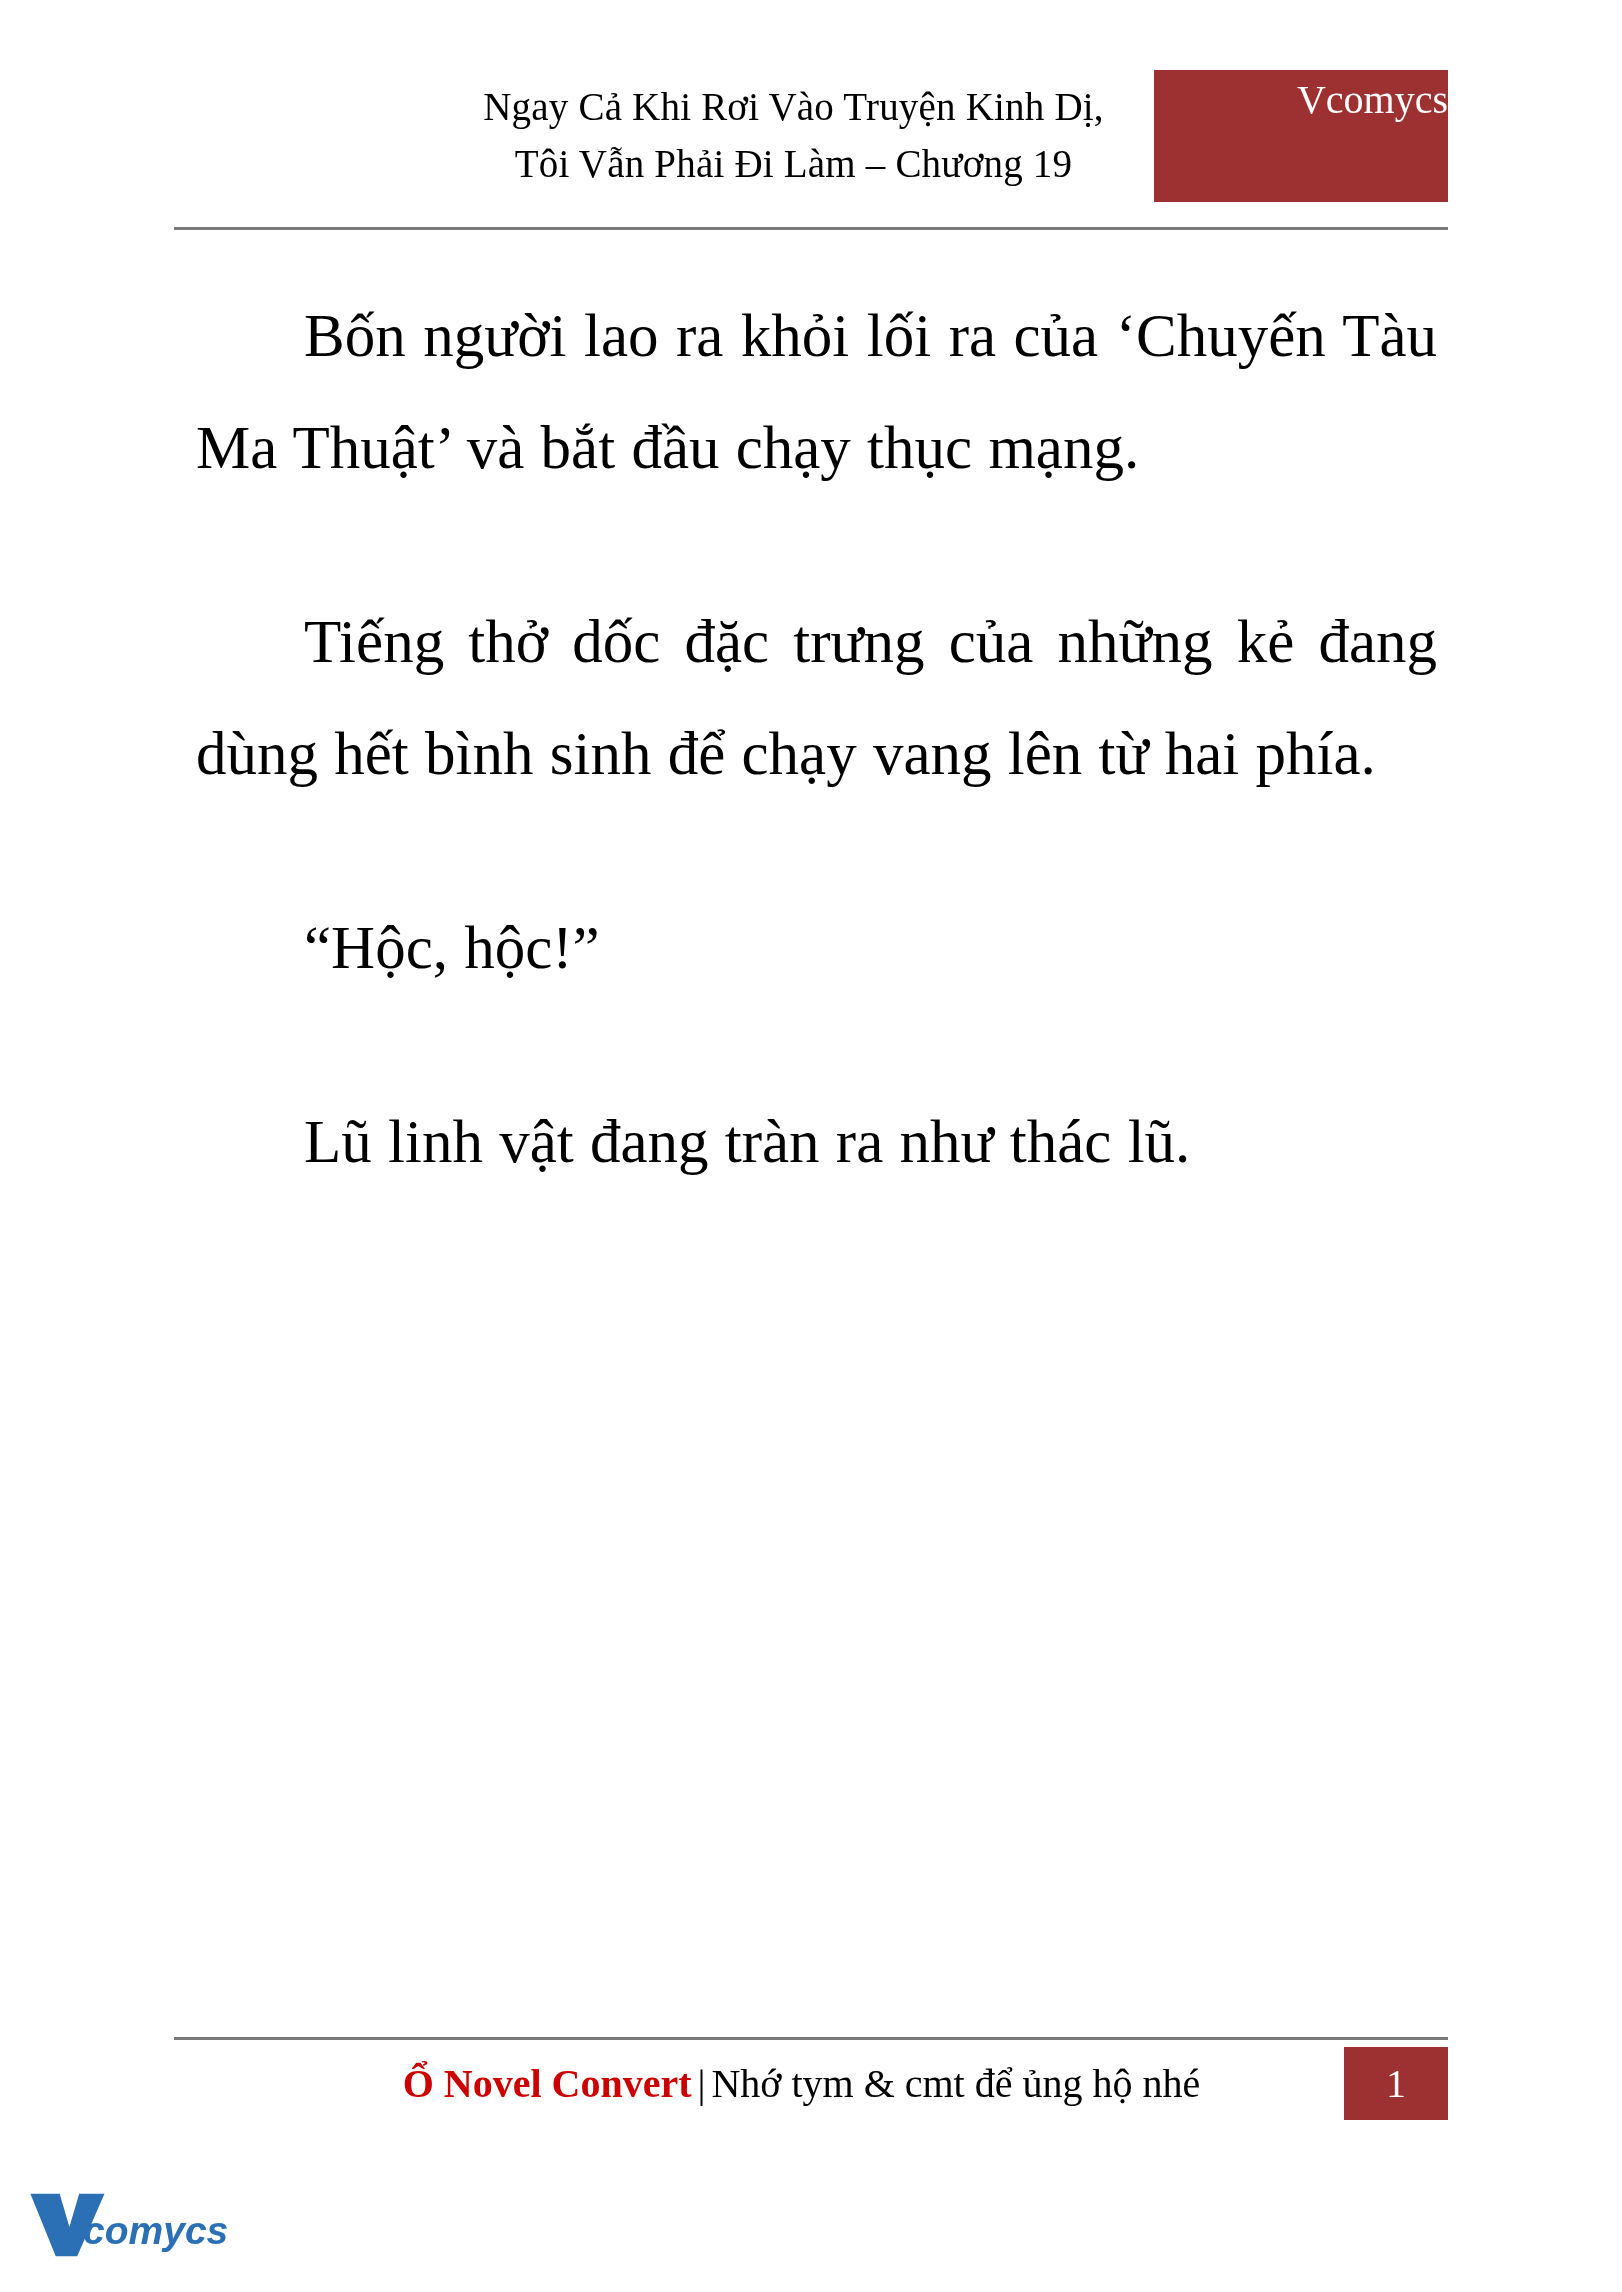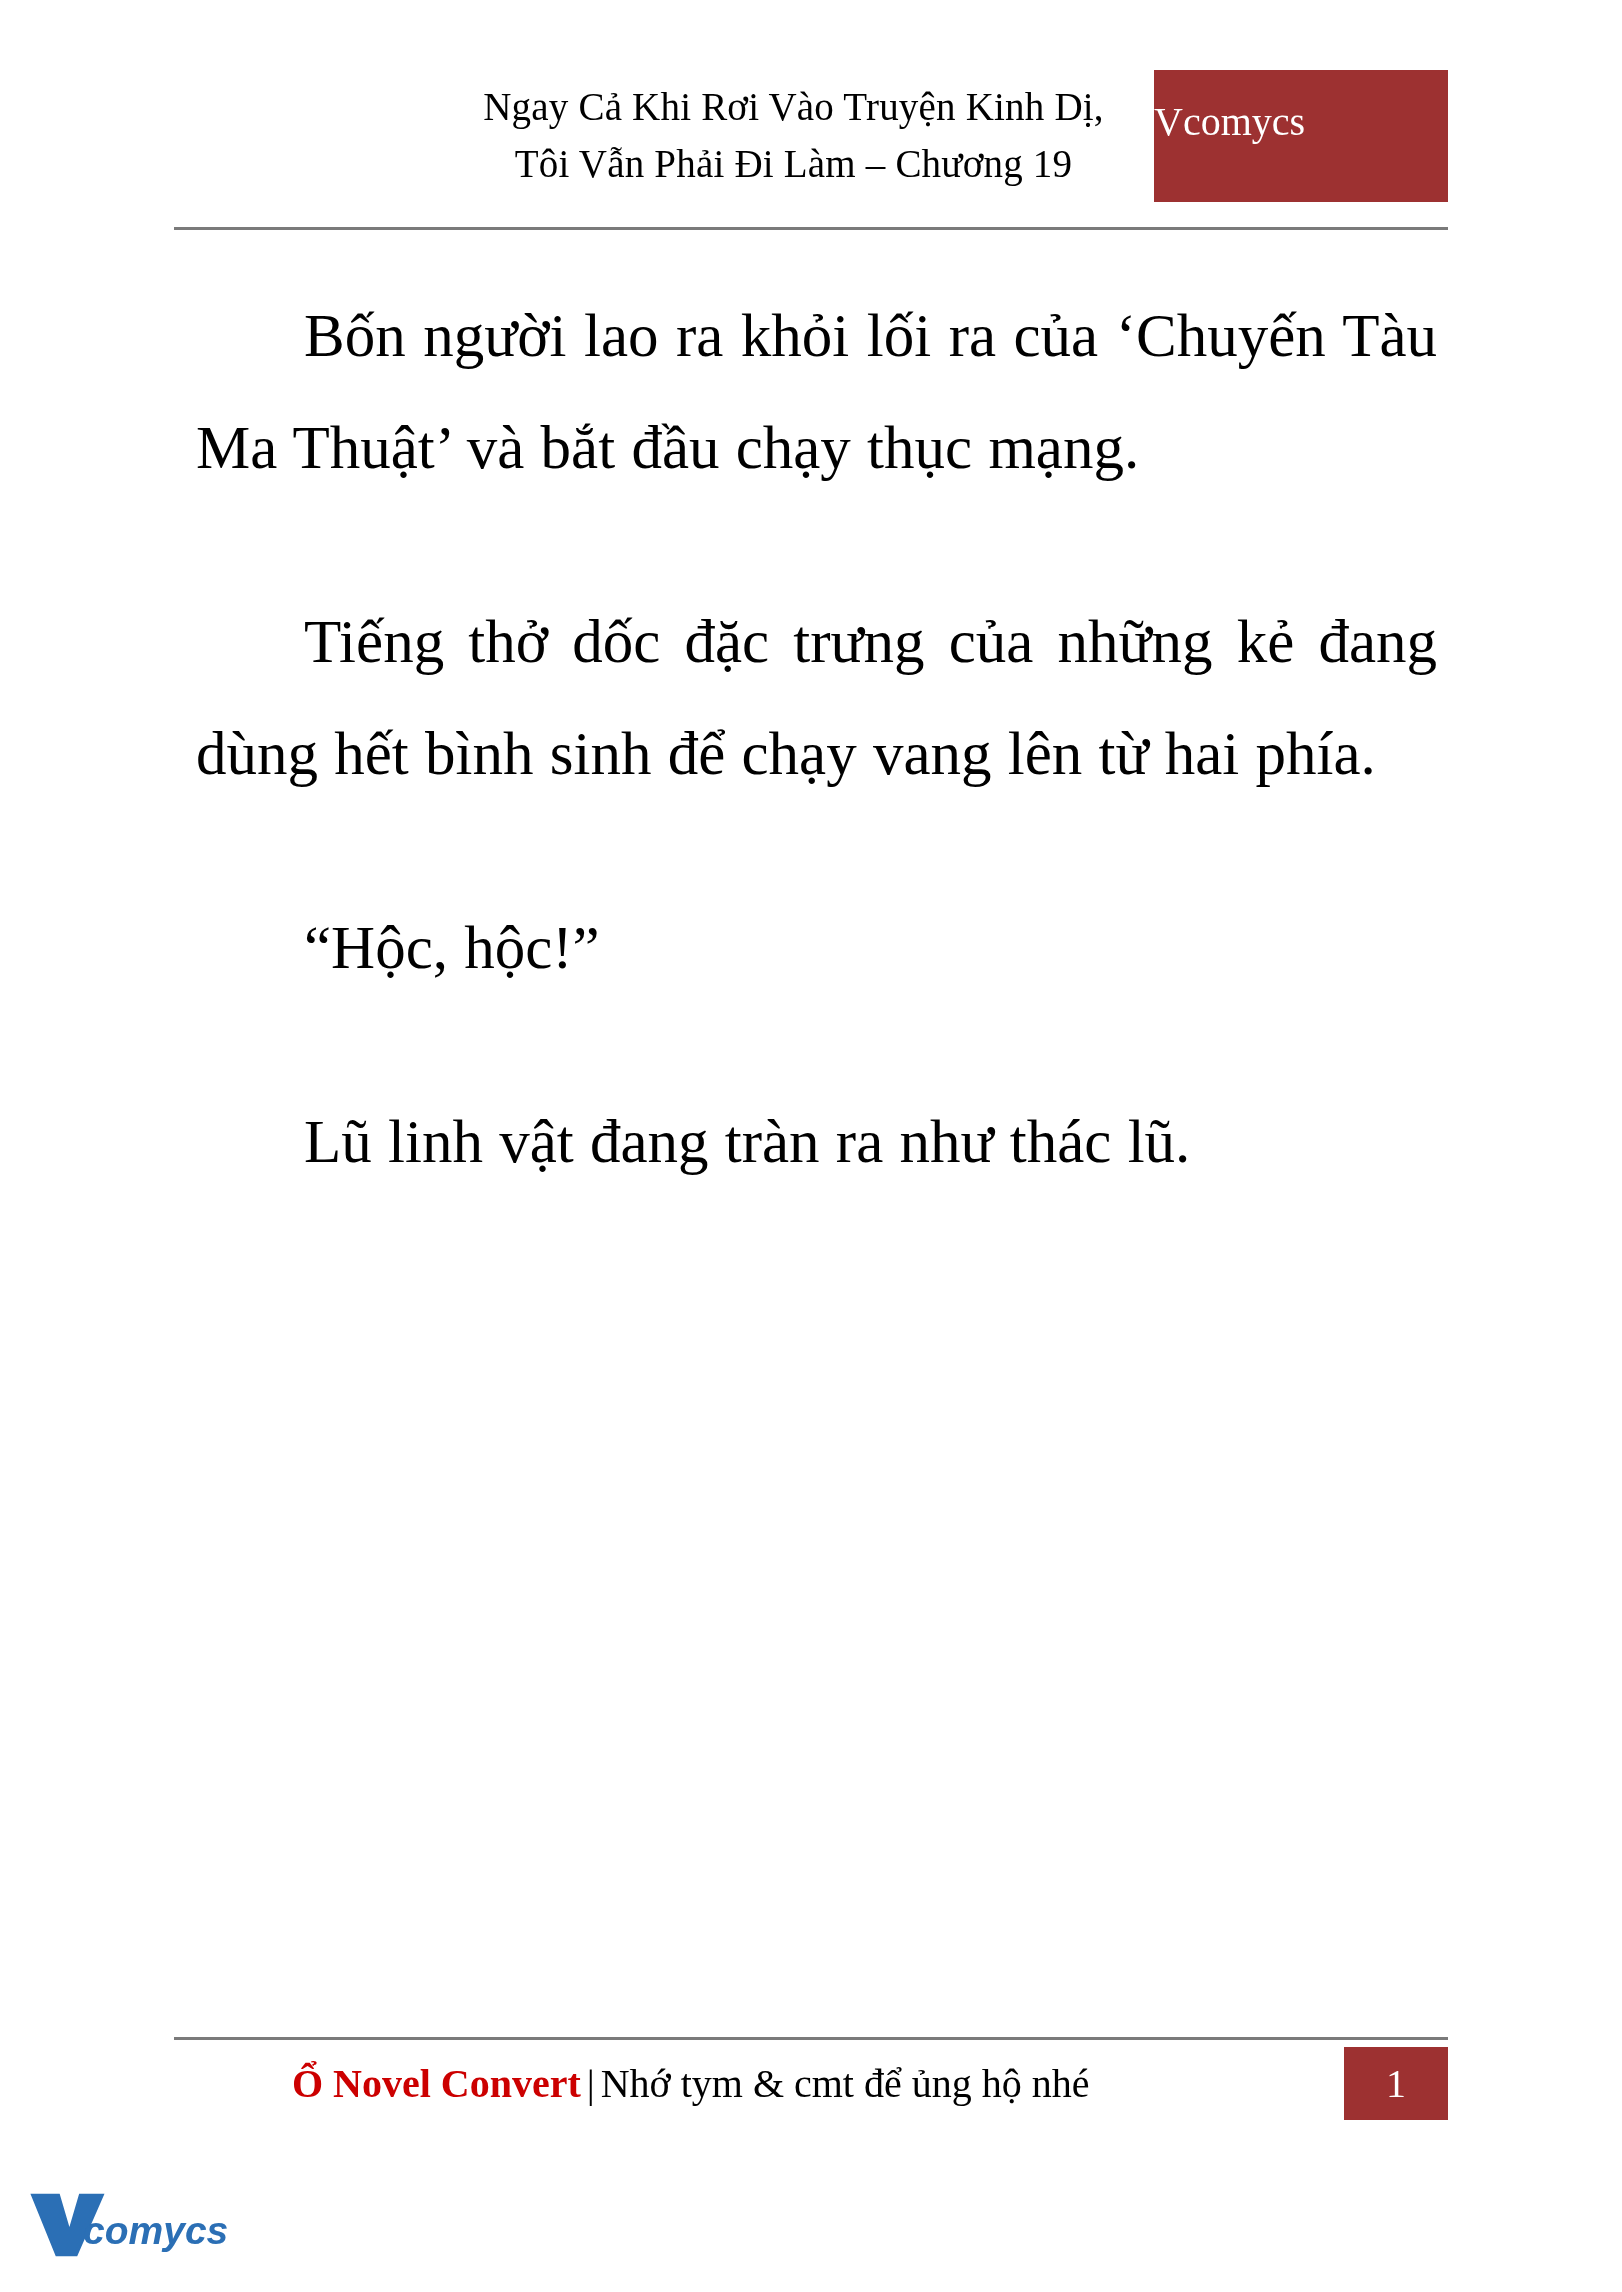--- a/index.html
+++ b/index.html
@@ -46,25 +46,25 @@
     letter-spacing: 0.2px;
   }
   .header-badge {
     position: absolute;
     right: 0px;
     top: -7.8px;
     width: 294px;
     height: 132px;
     background: #9d3131;
     color: #ffffff;
-    text-align: left;
+    text-align: right;
     font-family: "Liberation Serif", serif;
     font-size: 40px;
     line-height: 59px;
-    padding-top: 22px;
+    padding-top: 0;
     box-sizing: border-box;
   }
   .header-rule {
     position: absolute;
     left: 174px;
     top: 227px;
     width: 1274px;
     height: 2.9px;
     background: #7a7a7a;
   }
@@ -104,20 +104,21 @@
     left: 174px;
     top: 2047px;
     width: 1274px;
     height: 73px;
   }
   .footer-inner {
     position: absolute;
     left: 118px;
     top: 7.8px;
     width: 1019px;
+    text-align: center;
     white-space: nowrap;
     font-family: "Liberation Serif", serif;
     font-size: 40px;
     line-height: 57px;
   }
   .footer-brand {
     color: #cc0000;
     font-weight: bold;
   }
   .footer-sep {

